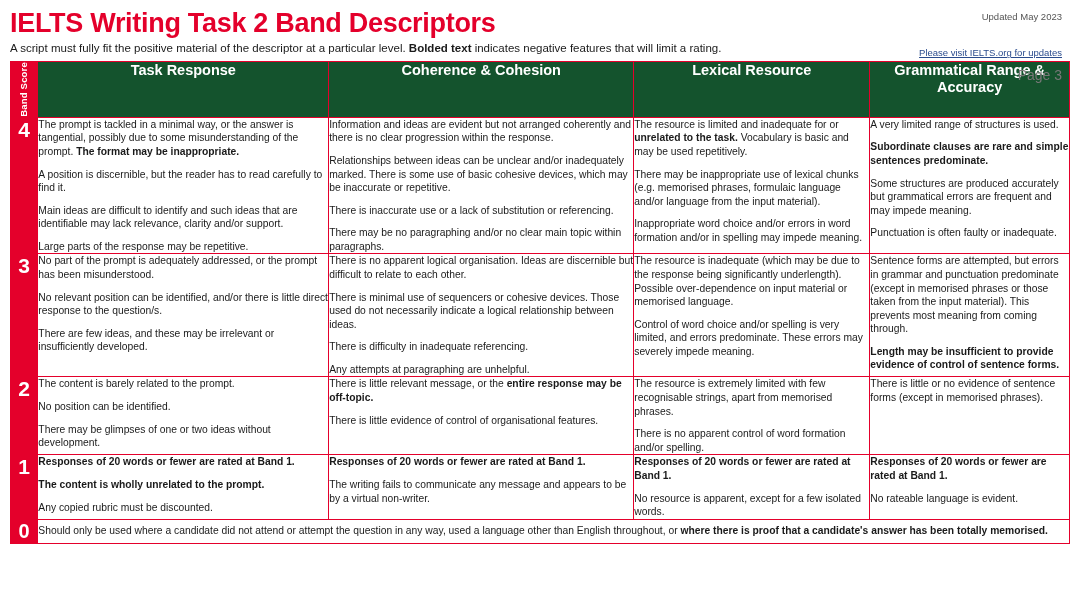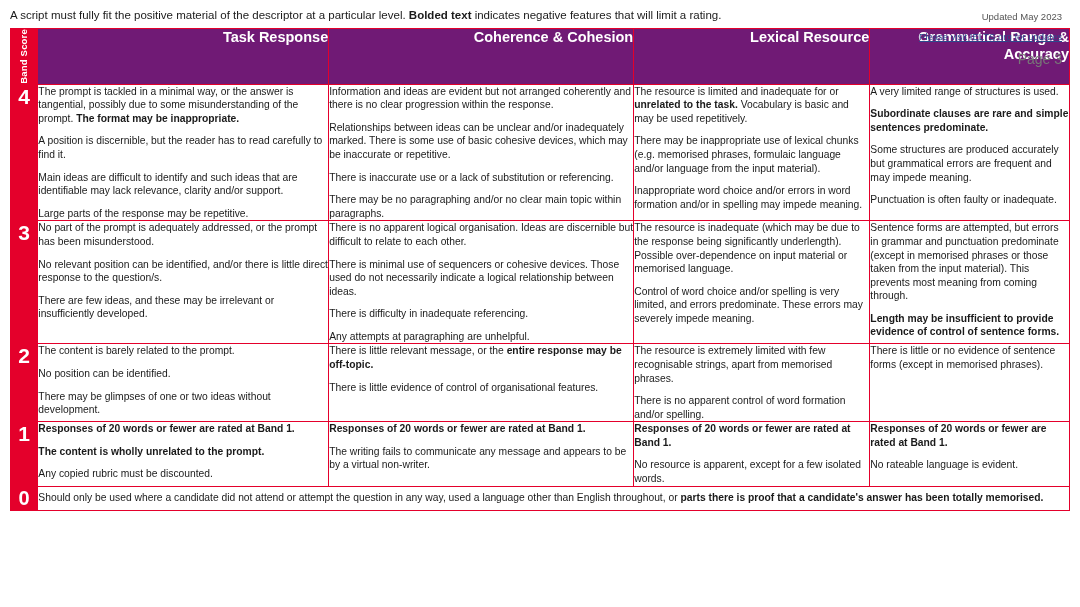--- a/index.html
+++ b/index.html
@@ -57,21 +57,21 @@
     font-size: 9.5px;
     color: #555555;
     line-height: 1.4;
   }
   .meta .link {
     font-size: 9.5px;
     color: #2a4b8d;
     text-decoration: underline;
     line-height: 1.6;
     display: block;
-    margin-top: 6px;
+    margin-top: 22px;
   }
   .meta .pageno {
     font-size: 14px;
     color: #777777;
     margin-top: 7px;
   }
 
   table.bd {
     width: 1060px;
     border-collapse: collapse;
@@ -94,25 +94,25 @@
   .band-head-inner {
     writing-mode: vertical-rl;
     transform: rotate(180deg);
     font-size: 9.5px;
     font-weight: bold;
     line-height: 1.15;
     letter-spacing: 0.2px;
     margin: 0 auto;
   }
   th.crit-head {
-    background: #701a75;
+    background: #14532d;
     color: #ffffff;
     font-size: 14.5px;
     font-weight: bold;
-    text-align: right;
+    text-align: center;
     padding: 7px 8px 9px 8px;
     line-height: 1.15;
   }
   td.band-cell {
     background: #e4002b;
     color: #ffffff;
     font-size: 21px;
     font-weight: bold;
     text-align: center;
     vertical-align: middle;
@@ -149,20 +149,21 @@
 <body>
 
 <div class="page">
 
   <div class="header-row">
     <div class="meta">
       <div class="updated">Updated May 2023</div>
       <a class="link" href="#">Please visit IELTS.org for updates</a>
       <div class="pageno">Page 3</div>
     </div>
+    <h1 class="main-title">IELTS Writing Task 2 Band Descriptors</h1>
     <p class="intro">
       <span>A script must fully fit the positive material of the descriptor at a particular level. </span><b>Bolded text</b><span> indicates negative features that will limit a rating.</span>
     </p>
   </div>
 
   <table class="bd">
     <thead>
       <tr>
         <th class="band-head">
           <div class="band-head-inner">Band Score</div>
@@ -257,19 +258,19 @@
             <p><span>No resource is apparent, except for a few isolated words.</span></p>
           </td>
         <td class="desc">
             <p><b>Responses of 20 words or fewer are rated at Band 1.</b></p>
             <p><span>No rateable language is evident.</span></p>
           </td>
       </tr>
       <tr class="band0">
         <td class="band-cell">0</td>
         <td class="desc" colspan="4">
-          <span>Should only be used where a candidate did not attend or attempt the question in any way, used a language other than English throughout, or </span><b>parts there is proof that a candidate's answer has been totally memorised.</b>
+          <span>Should only be used where a candidate did not attend or attempt the question in any way, used a language other than English throughout, or </span><b>where there is proof that a candidate's answer has been totally memorised.</b>
         </td>
       </tr>
     </tbody>
   </table>
 
 </div>
 
 </body></html>

